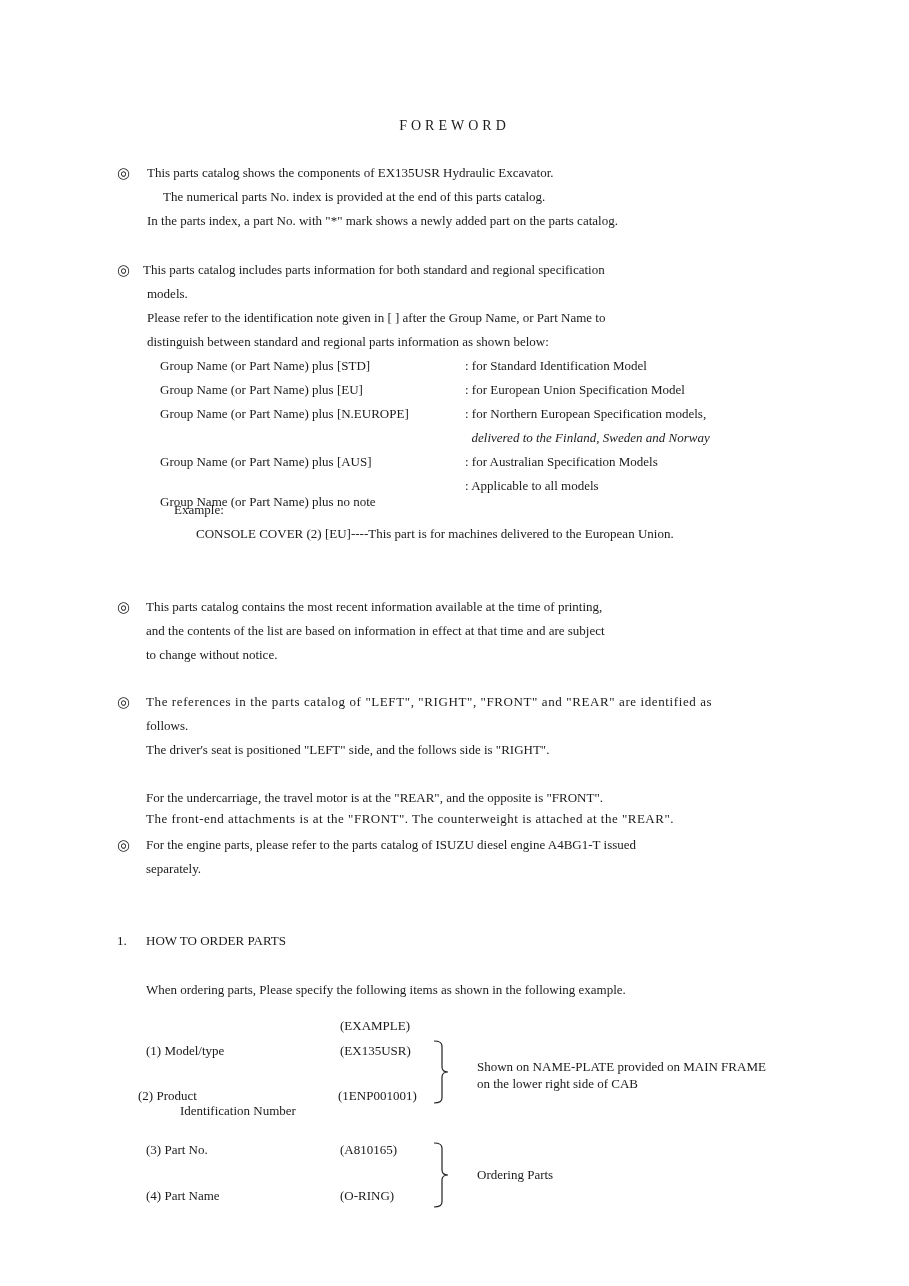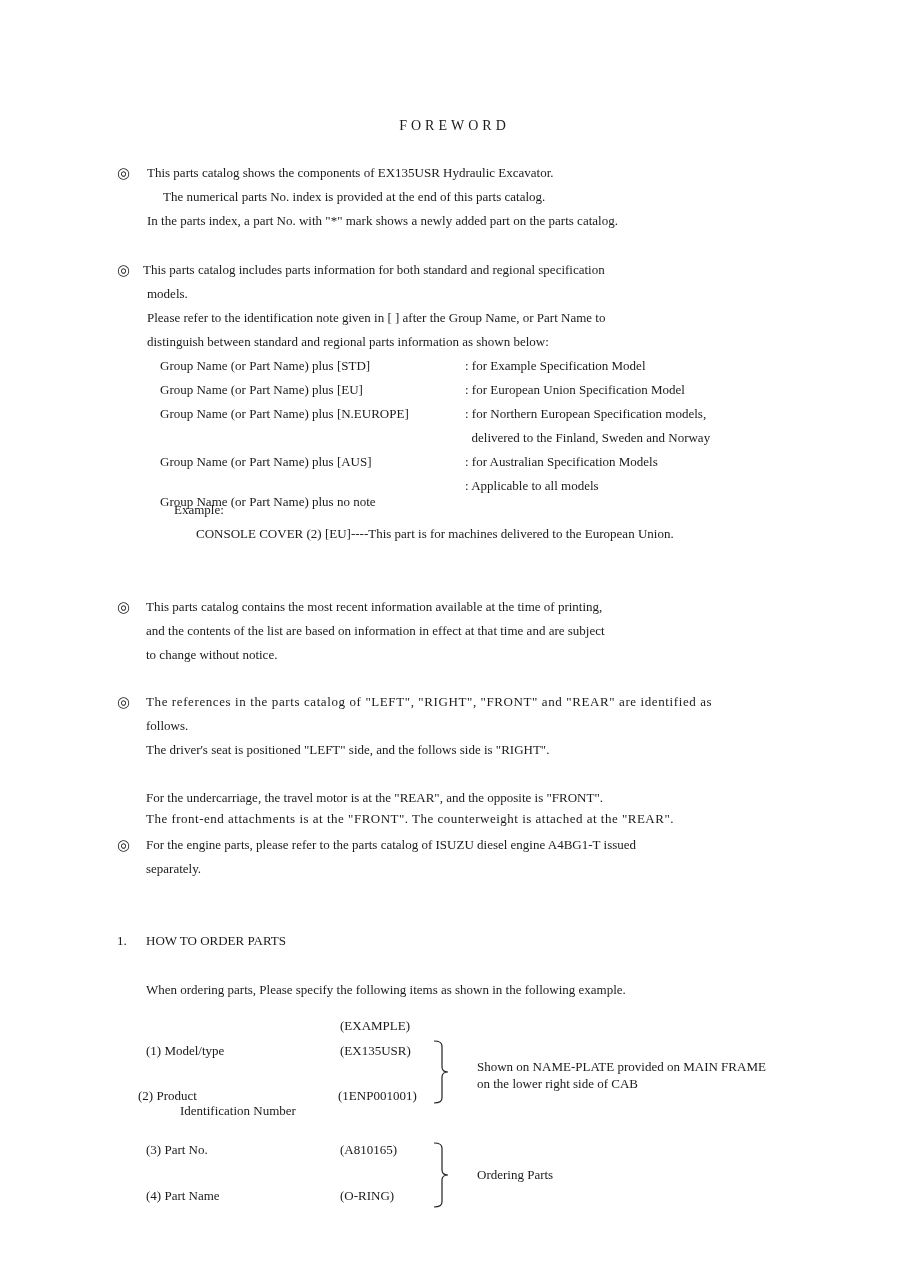--- a/index.html
+++ b/index.html
@@ -26,27 +26,27 @@
 
 <div>
   <span class="mark" style="left:117px; top:262px;">◎</span>
   <div class="abs" style="left:143px; top:262px;">This parts catalog includes parts information for both standard and regional specification</div>
   <div class="abs" style="left:147px; top:286px;">models.</div>
   <div class="abs" style="left:147px; top:310px;">Please refer to the identification note given in [ ] after the Group Name, or Part Name to</div>
   <div class="abs" style="left:147px; top:334px;">distinguish between standard and regional parts information as shown below:</div>
 
   <div>
     <div class="abs" style="left:160px; top:358px;">Group Name (or Part Name) plus [STD]</div>
-    <div class="abs" style="left:465px; top:358px;">: for Example Specification Model</div>
+    <div class="abs" style="left:465px; top:358px;">: for Standard Identification Model</div>
     <div class="abs" style="left:160px; top:382px;">Group Name (or Part Name) plus [EU]</div>
     <div class="abs" style="left:465px; top:382px;">: for European Union Specification Model</div>
     <div class="abs" style="left:160px; top:406px;">Group Name (or Part Name) plus [N.EUROPE]</div>
     <div class="abs" style="left:465px; top:406px;">: for Northern European Specification models,</div>
     <div class="abs" style="left:160px; top:430px;"></div>
-    <div class="abs" style="left:465px; top:430px;">  delivered to the Finland, Sweden and Norway</div>
+    <div class="abs" style="left:465px; top:430px;font-style:italic;">  delivered to the Finland, Sweden and Norway</div>
     <div class="abs" style="left:160px; top:454px;">Group Name (or Part Name) plus [AUS]</div>
     <div class="abs" style="left:465px; top:454px;">: for Australian Specification Models</div>
     <div class="abs" style="left:160px; top:494px;">Group Name (or Part Name) plus no note</div>
     <div class="abs" style="left:465px; top:478px;">: Applicable to all models</div>
   </div>
 
   <div class="abs" style="left:174px; top:502px;">Example:</div>
   <div class="abs" style="left:196px; top:526px;">CONSOLE COVER (2) [EU]----This part is for machines delivered to the European Union.</div>
 </div>
 

